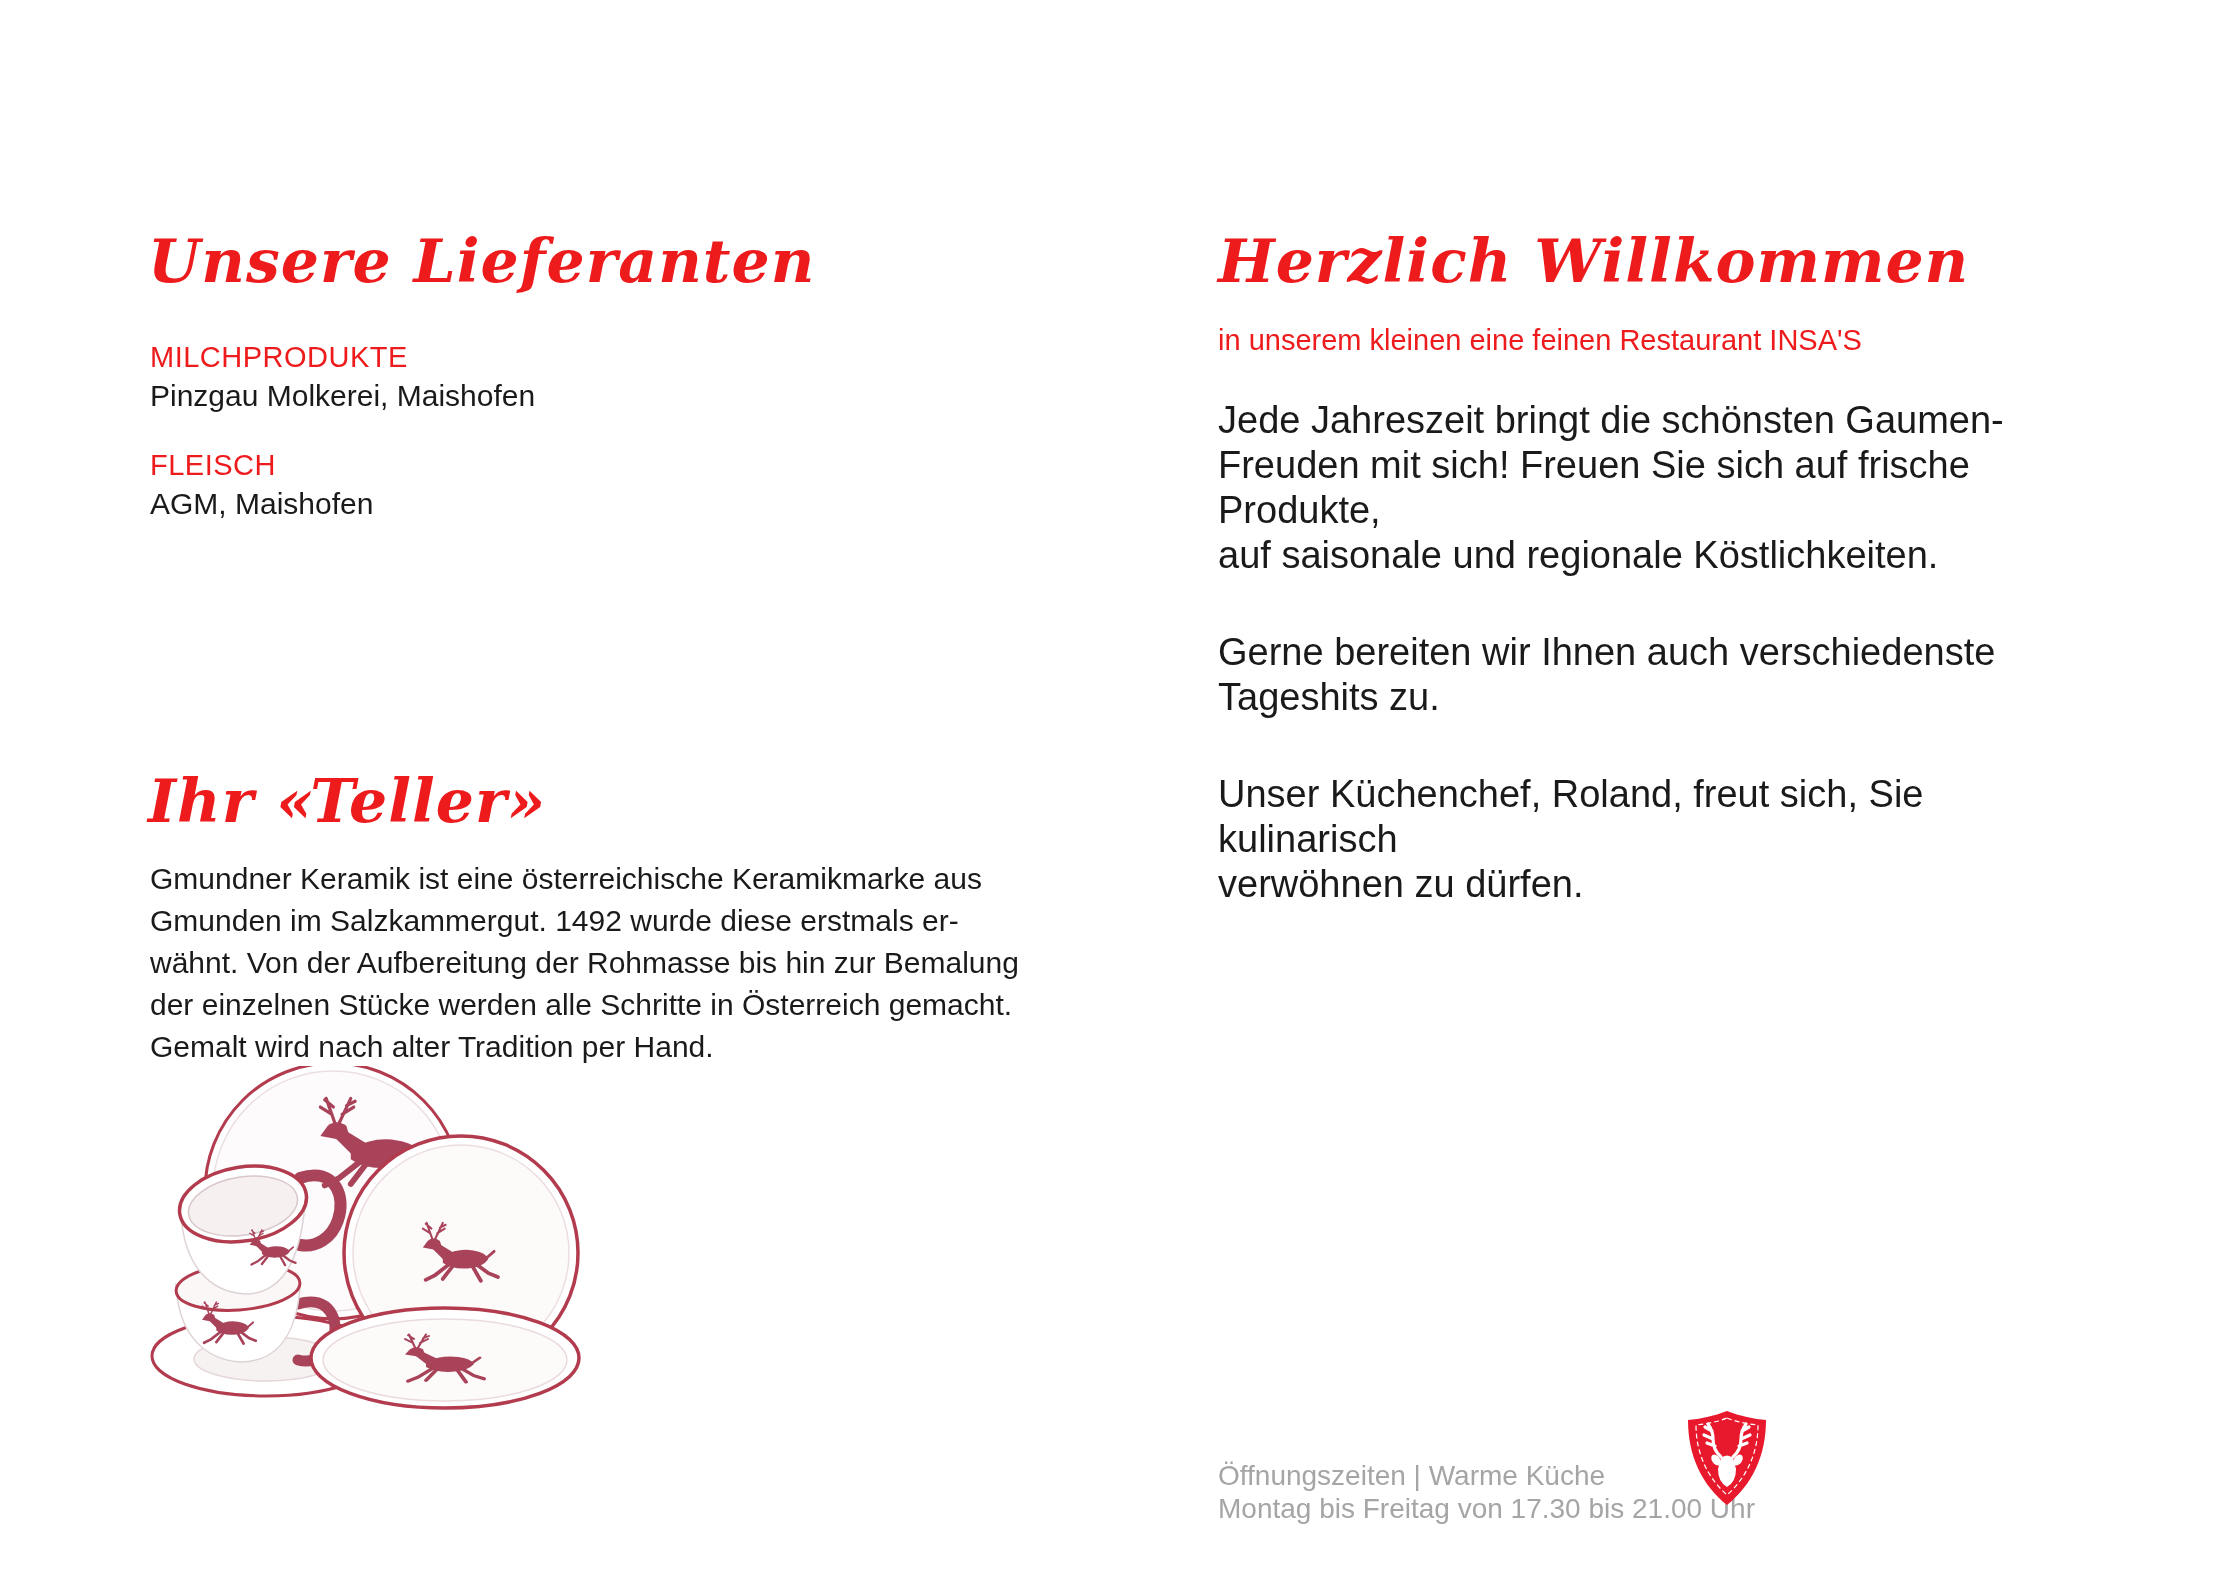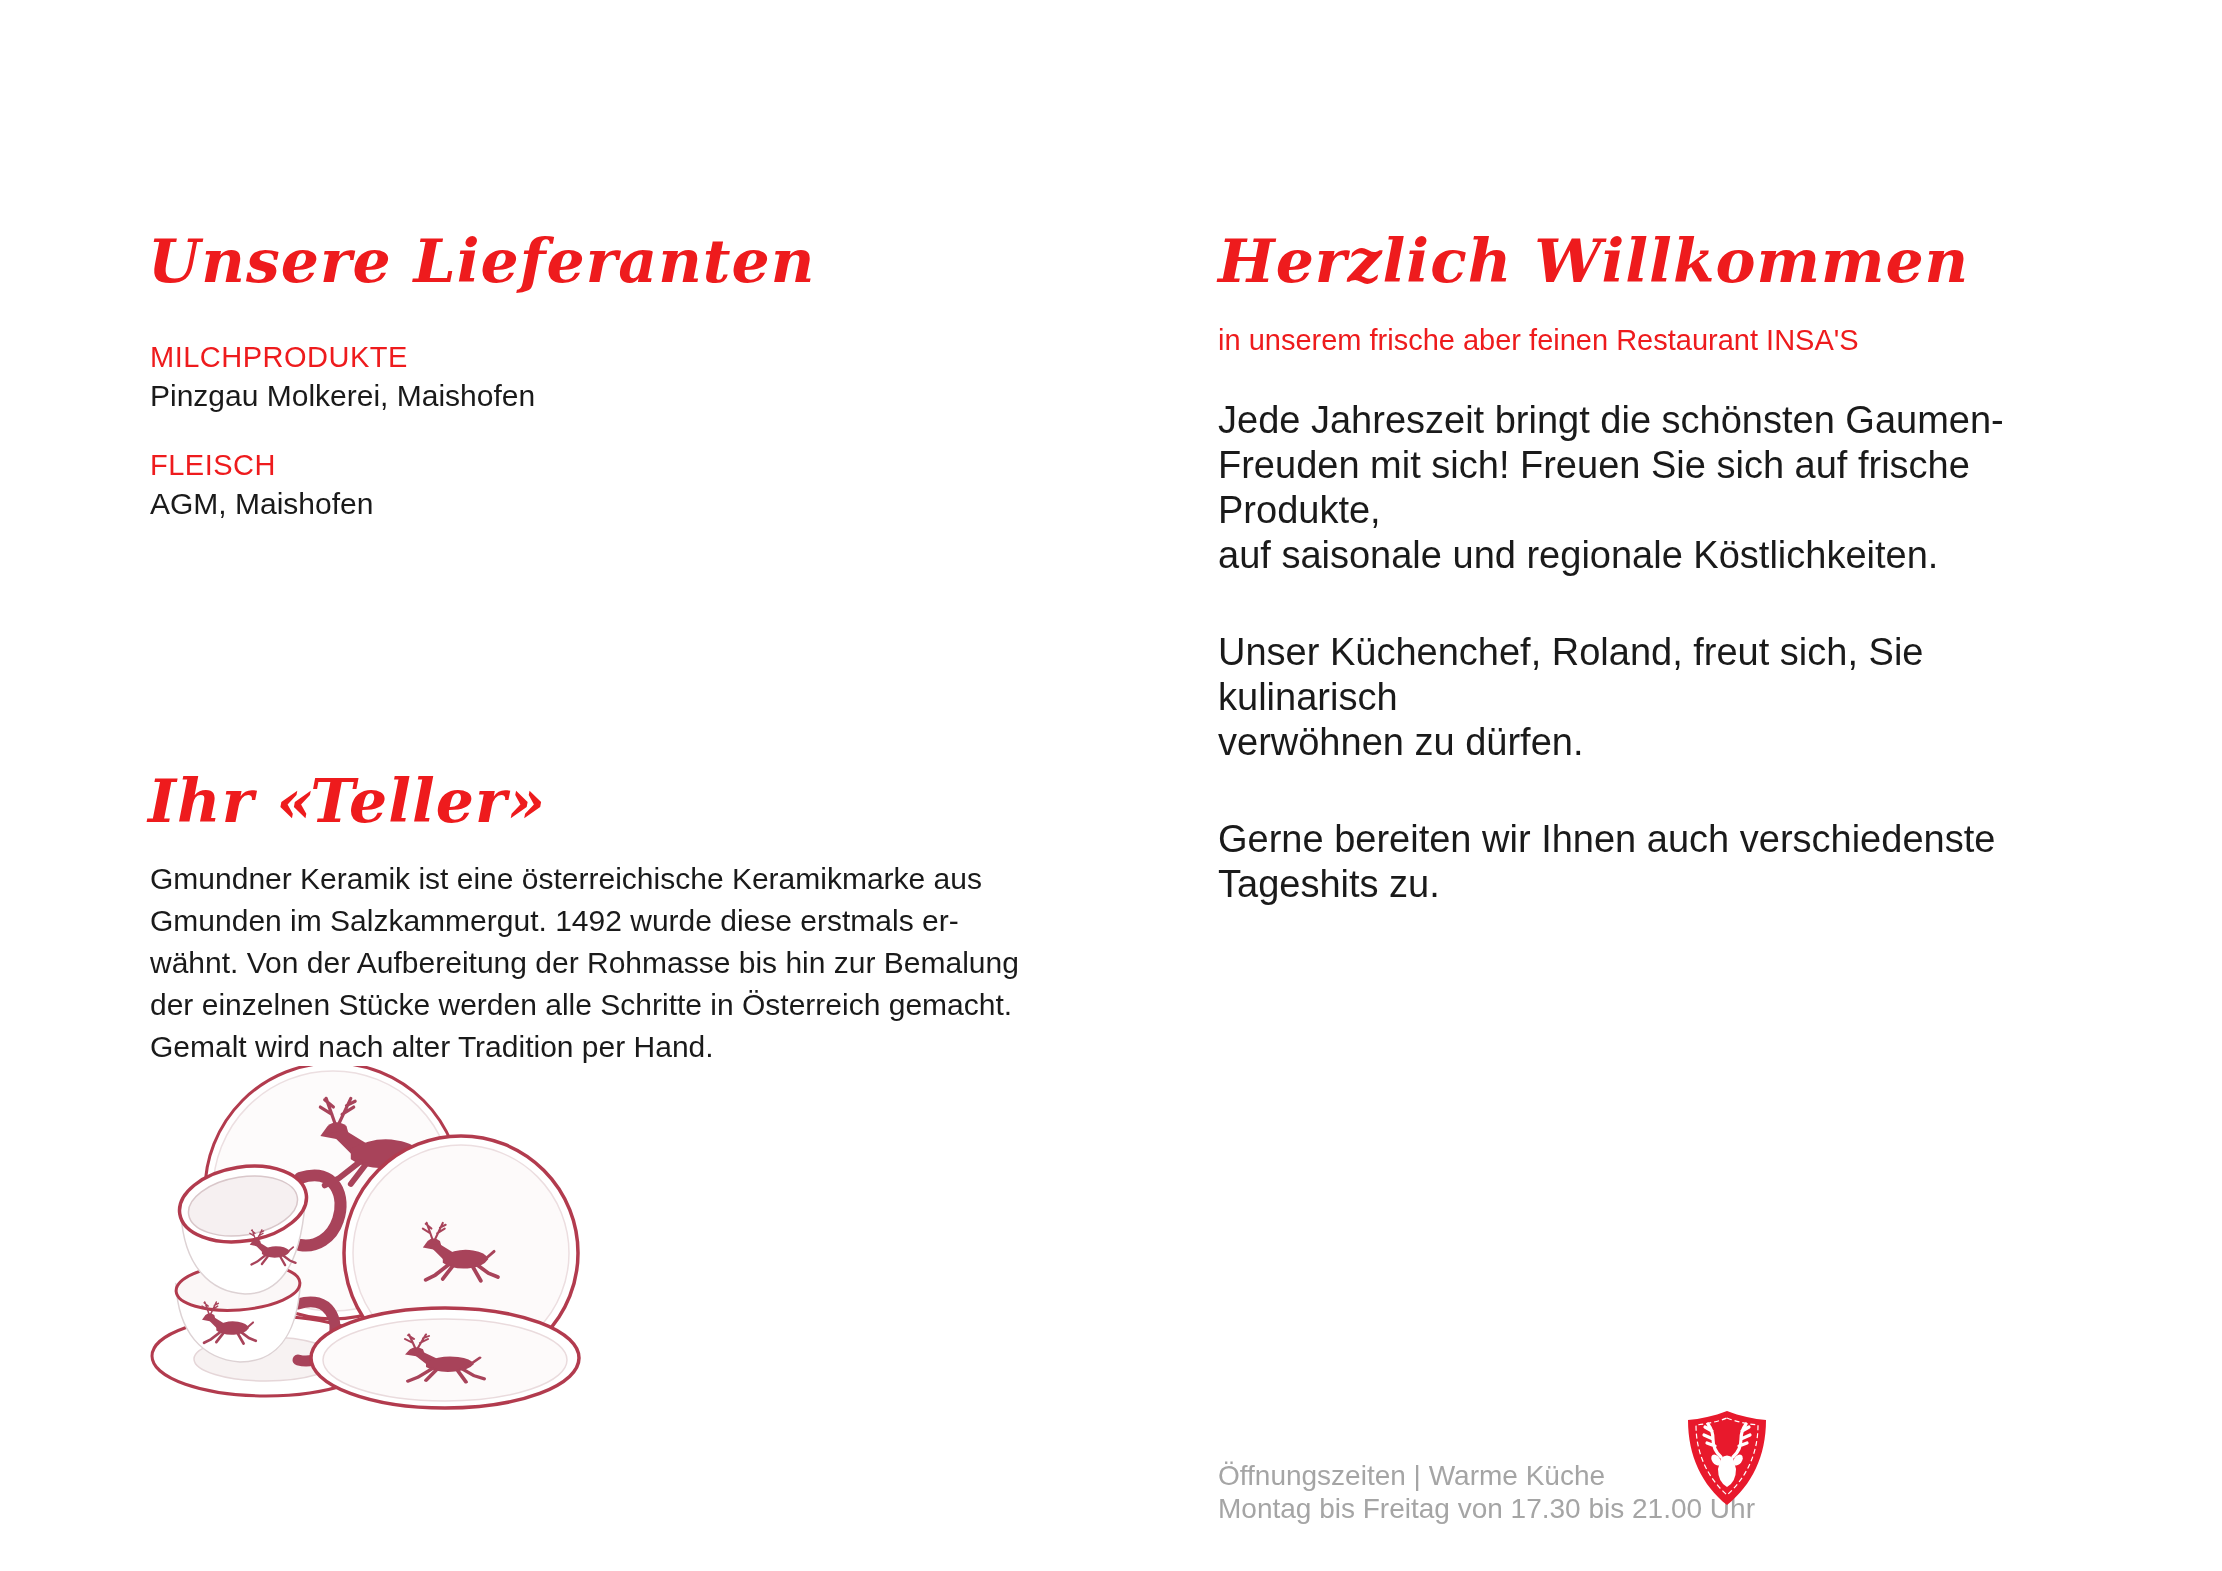--- a/index.html
+++ b/index.html
@@ -120,30 +120,30 @@
 
   <g>
     <ellipse cx="297" cy="292" rx="134" ry="50" fill="#ffffff" stroke="#b23b4e" stroke-width="3.5"></ellipse>
     <ellipse cx="297" cy="294" rx="122" ry="41" fill="#fdfafa" stroke="#eadbdd" stroke-width="1.5"></ellipse>
     <use href="#deer" color="#a8435a" transform="translate(254,266) scale(1,0.78)"></use>
   </g>
 </svg>
 
 <div class="abs script-title" style="left:1218px; top:228px;">Herzlich Willkommen</div>
 
-<div class="abs subtitle-red" style="left:1218px; top:322px;">in unserem frische aber feinen Restaurant INSA'S</div>
+<div class="abs subtitle-red" style="left:1218px; top:322px;">in unserem kleinen eine feinen Restaurant INSA'S</div>
 
 <div class="abs" style="left:1218px; top:398px; width:820px;">
   <div class="right-paragraph">Jede Jahreszeit bringt die schönsten Gaumen-
 Freuden mit sich! Freuen Sie sich auf frische Produkte,
 auf saisonale und regionale Köstlichkeiten.</div>
+  <div class="right-paragraph">Gerne bereiten wir Ihnen auch verschiedenste
+Tageshits zu.</div>
   <div class="right-paragraph">Unser Küchenchef, Roland, freut sich, Sie kulinarisch
 verwöhnen zu dürfen.</div>
-  <div class="right-paragraph">Gerne bereiten wir Ihnen auch verschiedenste
-Tageshits zu.</div>
 </div>
 
 <div class="abs footer-text" style="left:1218px; top:1432px;">
   <div>Öffnungszeiten | Warme Küche</div>
   <div>Montag bis Freitag von 17.30 bis 21.00 Uhr</div>
 </div>
 
 <svg class="abs" style="left:1685px; top:1409px;" width="84" height="98" viewBox="0 0 84 98" aria-hidden="true">
   <path d="M42 2 C55 7 69 10 81 11 C81 47 67 76 42 96 C17 76 3 47 3 11 C15 10 29 7 42 2 Z" fill="#e8192c"></path>
   <path d="M42 9 C52 13 63 15 73 16 C73 45 61 69 42 86 C23 69 11 45 11 16 C21 15 32 13 42 9 Z" fill="none" stroke="#ffffff" stroke-width="1.2" stroke-dasharray="5 3"></path>

